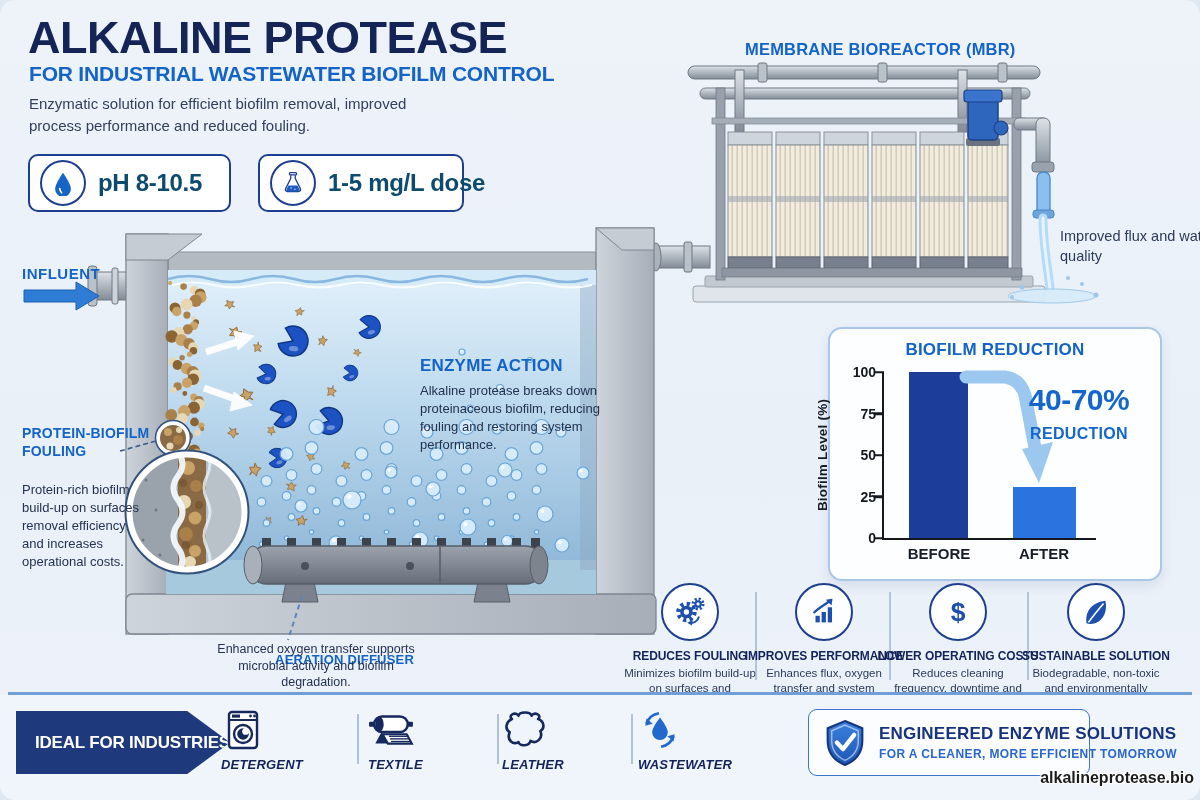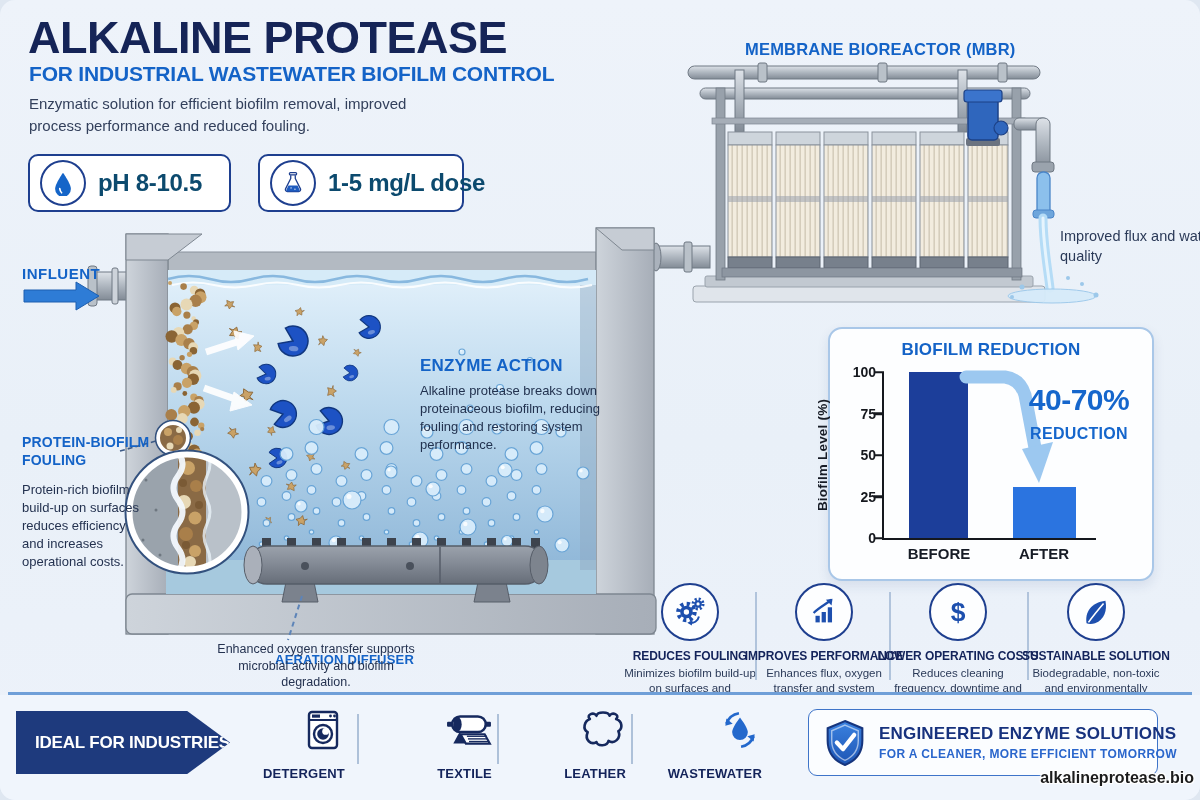--- a/index.html
+++ b/index.html
@@ -22,28 +22,28 @@
   .badge-label{font-size:24px;font-weight:800;color:#0c4a6e;letter-spacing:-.3px;white-space:nowrap;}
 
   
   .blue-h{font-weight:700;color:#1463c7;letter-spacing:.2px;}
   .mbr-label{left:745px;top:40px;font-size:16.5px;}
   .cp-title{left:1060px;top:199px;font-size:17px;}
   .cp-text{left:1060px;top:226px;width:158px;font-size:14.5px;line-height:1.4;color:#2b3a58;}
   .influent{left:22px;top:265px;font-size:15px;letter-spacing:.5px;}
   .ea-title{left:420px;top:356px;font-size:17px;}
   .ea-text{left:420px;top:382px;width:214px;font-size:13px;line-height:1.38;color:#22324f;}
-  .pf-title{left:22px;top:434px;width:132px;font-size:14px;line-height:1.25;}
+  .pf-title{left:22px;top:425px;width:132px;font-size:14px;line-height:1.25;}
   .pf-text{left:22px;top:481px;width:128px;font-size:13px;line-height:1.38;color:#243250;}
   .ad-title{left:218px;top:652px;width:196px;text-align:right;font-size:13px;}
   .ad-text{left:216px;top:641px;width:200px;text-align:center;font-size:12.5px;line-height:1.32;color:#243250;}
 
   
   .chart-card{left:828px;top:327px;width:322px;height:250px;background:#fdfeff;
-    border:2px solid #a9c7e8;border-radius:14px;box-shadow:0 5px 12px rgba(30,60,120,.10);}
+    border:2px solid #a9c7e8;border-radius:14px;box-shadow:0 5px 12px rgba(30,60,120,.10);padding-left:8px;}
   .chart-title{left:0;right:0;top:11px;text-align:center;font-size:17px;font-weight:800;color:#1463c7;letter-spacing:.2px;}
   .plot{left:52px;top:43px;width:212px;height:166px;border-left:2.5px solid #15181e;border-bottom:2.5px solid #15181e;}
   .yticks{position:absolute;left:-42px;top:0;bottom:0;width:34px;}
   .ytick{position:absolute;right:0;transform:translateY(50%);font-size:14px;font-weight:700;color:#15181e;line-height:1;}
   .ymark{position:absolute;left:-10px;width:10px;height:2.5px;background:#15181e;transform:translateY(50%);}
   .ylabel{position:absolute;left:-108px;top:74px;width:160px;height:18px;text-align:center;
     transform:rotate(-90deg);font-size:13.5px;font-weight:700;color:#171c26;letter-spacing:.2px;}
   .bar{position:absolute;bottom:0;}
   .bar-before{left:25px;width:59px;}
   .bar-after{left:129px;width:63px;}
@@ -60,24 +60,24 @@
   .b-text{margin-top:3px;font-size:11.5px;line-height:1.28;color:#2b3a58;}
   .vdiv{top:592px;width:2px;height:88px;background:#9db4d2;opacity:.75;}
 
   
   .foot-line{left:8px;top:692px;width:1184px;height:2.5px;background:#6f9fd8;}
   .footer-bg{left:0;top:695px;right:0;bottom:0;background:#f0f5fc;}
   .banner{left:16px;top:711px;width:214px;height:63px;background:#1e3a7d;
     clip-path:polygon(0 0,80% 0,100% 50%,80% 100%,0 100%);
     display:flex;align-items:center;padding-left:19px;box-sizing:border-box;}
   .banner-label{color:#fff;font-size:17px;font-weight:800;letter-spacing:-.2px;}
-  .industry{top:708px;width:124px;display:flex;flex-direction:column;align-items:flex-end;gap:14px;}
+  .industry{top:708px;width:124px;display:flex;flex-direction:column;align-items:flex-start;gap:5px;font-style:italic;}
   .ind-label{font-size:13px;font-weight:800;color:#13235a;letter-spacing:.2px;}
   .ind-div{top:714px;width:2px;height:50px;background:#9db4cf;opacity:.8;}
-  .tagline{left:808px;top:709px;width:350px;height:67px;background:#fbfdff;border:1.6px solid #3e74c9;border-radius:9px;
+  .tagline{left:808px;top:709px;width:282px;height:67px;background:#fbfdff;border:1.6px solid #3e74c9;border-radius:9px;
     display:flex;align-items:center;gap:12px;padding:0 10px 0 14px;box-sizing:border-box;}
   .tag-title{font-size:17px;font-weight:800;color:#17327e;letter-spacing:.2px;white-space:nowrap;}
   .tag-sub{font-size:12px;font-weight:700;color:#2a66cc;letter-spacing:.4px;margin-top:3px;white-space:nowrap;}
   .watermark{right:6px;top:769px;font-size:16px;font-weight:800;color:#1c1c1c;
     text-shadow:-1px -1px 0 #fff,1px -1px 0 #fff,-1px 1px 0 #fff,1px 1px 0 #fff,0 0 4px #fff;}
 </style>
 </head>
 <body>
 
 <div class="canvas">
@@ -540,21 +540,21 @@
     </span>
     <span class="badge-label">1-5 mg/L dose</span>
   </div>
 
   <div class="abs blue-h mbr-label">MEMBRANE BIOREACTOR (MBR)</div>
   <div class="abs cp-text">Improved flux and water quality</div>
   <div class="abs blue-h influent">INFLUENT</div>
   <div class="abs blue-h ea-title">ENZYME ACTION</div>
   <div class="abs ea-text">Alkaline protease breaks down proteinaceous biofilm, reducing fouling and restoring system performance.</div>
   <div class="abs blue-h pf-title">PROTEIN-BIOFILM FOULING</div>
-  <div class="abs pf-text">Protein-rich biofilm build-up on surfaces reduces efficiency and increases operational costs.</div>
+  <div class="abs pf-text">Protein-rich biofilm build-up on surfaces removal efficiency and increases operational costs.</div>
   <div class="abs blue-h ad-title">AERATION DIFFUSER</div>
   <div class="abs ad-text">Enhanced oxygen transfer supports microbial activity and biofilm degradation.</div>
 
   <div class="abs chart-card">
     <div class="abs chart-title">BIOFILM REDUCTION</div>
     <div class="abs ylabel" style="left:-86px;top:117px;">Biofilm Level (%)</div>
     <div class="abs plot">
       <div class="yticks">
           <div class="ytick" style="bottom: 0%;">0</div>
           <div class="ytick" style="bottom: 25%;">25</div>

